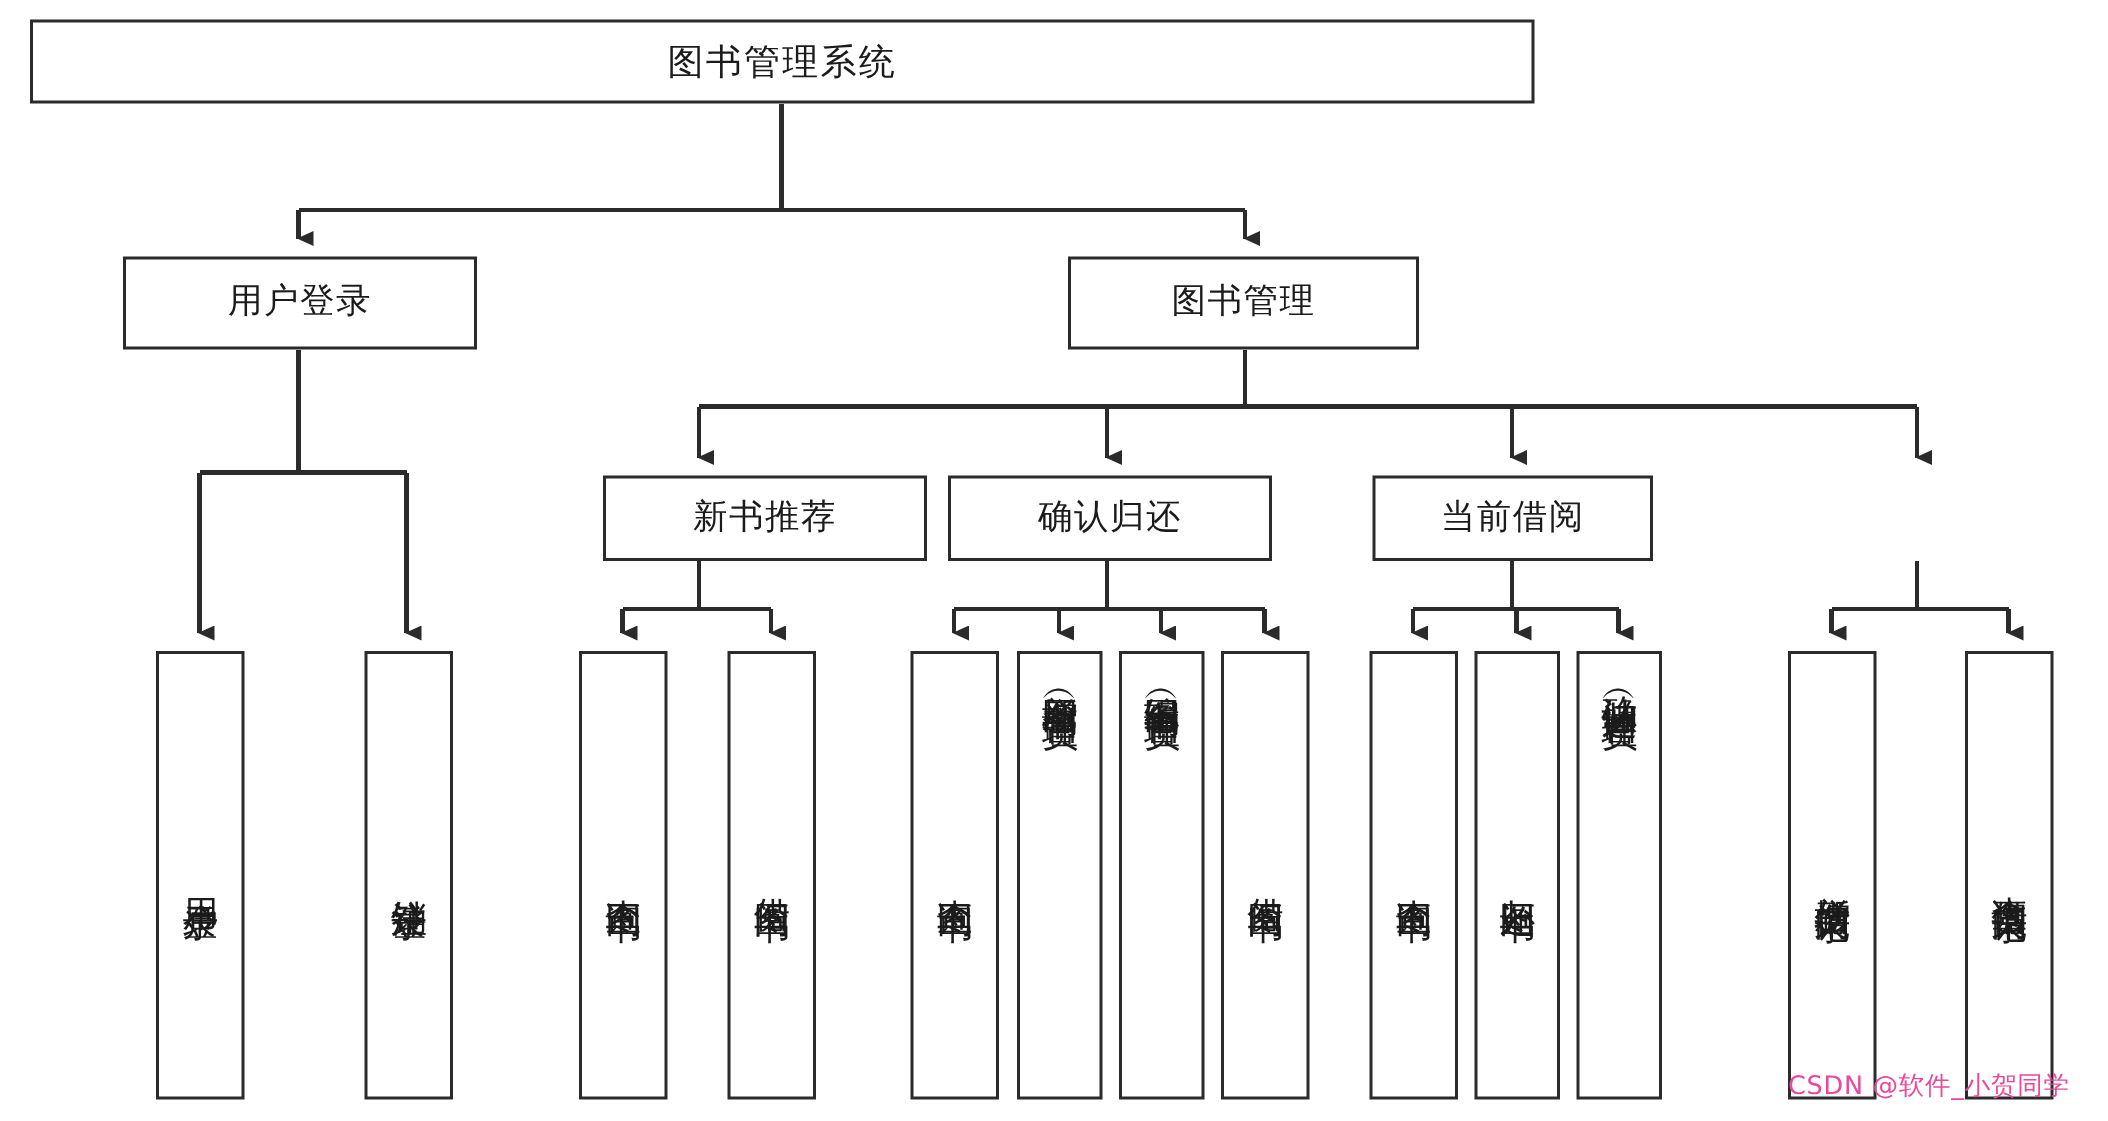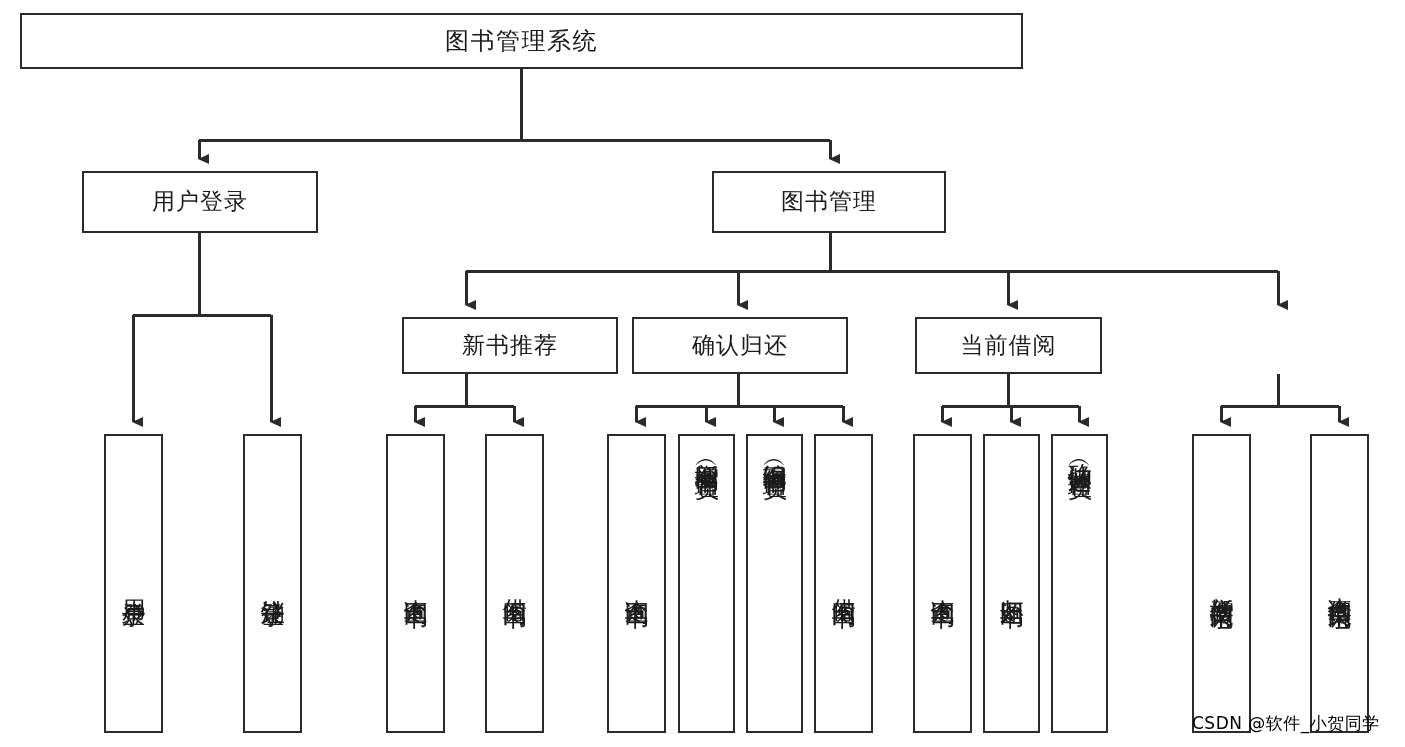--- a/index.html
+++ b/index.html
@@ -66,21 +66,21 @@
   }
   .node.vert.centered {
     align-items: center;
     padding-top: 0;
   }
   #watermark {
     position: absolute;
     left: 1192px;
     top: 712px;
     font-size: 17px;
-    color: #000000;
+    color: #ec4899;
     letter-spacing: 0.5px;
     white-space: nowrap;
     font-family: "DejaVu Sans", "Liberation Sans", sans-serif;
   }
 </style>
 </head>
 <body>
 
 <div id="canvas">
 

